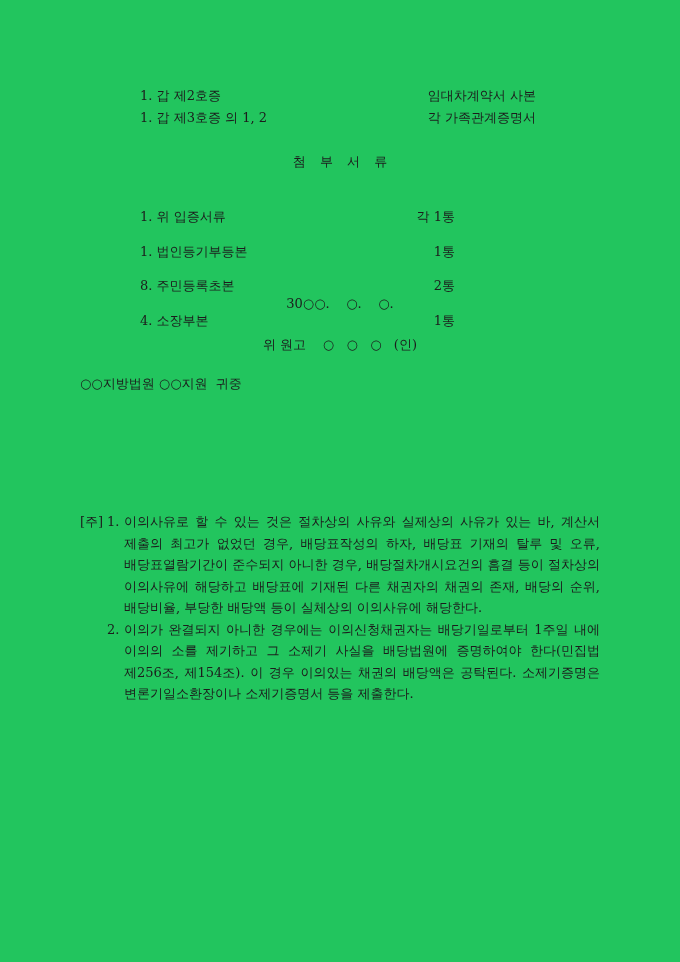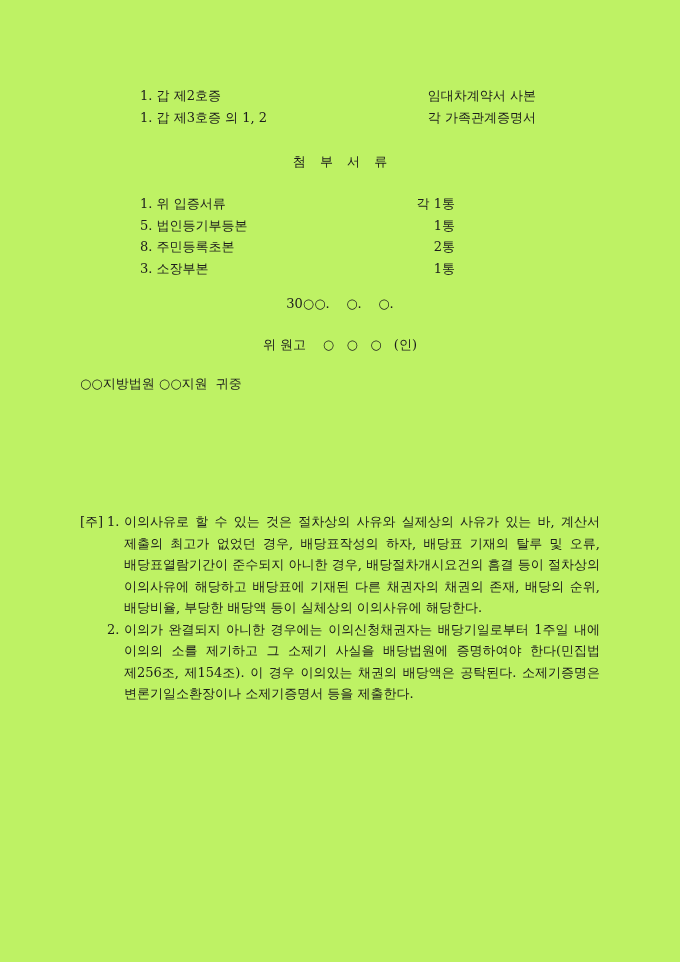--- a/index.html
+++ b/index.html
@@ -10,21 +10,21 @@
     position: relative;
     font-family: "DejaVu Serif", "Liberation Serif", serif;
     font-size: 13px;
     line-height: 21.5px;
     color: #1c1c1c;
   }
   .page {
     position: absolute;
     left: 0; top: 0;
     width: 680px; height: 962px;
-    background: #bef264;
+    background: #22c55e;
     overflow: hidden;
   }
   .content-block {
     position: absolute;
     left: 80px;
     width: 520px;
   }
   
   .evidence-list { top: 85px; }
   .evidence-row { display: flex; }
@@ -32,21 +32,21 @@
   .evidence-description { margin-left: auto; margin-right: 64px; white-space: pre; }
   
   .attachments-heading {
     top: 151px;
     text-align: center;
     word-spacing: 10px;
     white-space: pre;
   }
   
   .attachment-list { top: 193px; }
-  .attachment-row { display: flex; }
+  .attachment-row { display: flex; margin-top: 13px; }
   .attachment-label { padding-left: 60px; white-space: pre; }
   .attachment-count { margin-left: auto; text-align: right; margin-right: 145px; white-space: pre; }
   
   .date-line { top: 293px; text-align: center; white-space: pre; }
   .signature-line { top: 334px; text-align: center; white-space: pre; }
   .court-line { top: 373px; white-space: pre; }
   
   .notes-section { top: 511px; }
   .note-row { display: flex; align-items: flex-start; }
   .note-marker { width: 27px; flex: 0 0 27px; white-space: pre; }
@@ -76,29 +76,29 @@
   </div>
 
   <div class="content-block attachments-heading">첨 부 서 류</div>
 
   <div class="content-block attachment-list">
     <div class="attachment-row">
       <span class="attachment-label">1. 위 입증서류</span>
       <span class="attachment-count">각 1통</span>
     </div>
     <div class="attachment-row">
-      <span class="attachment-label">5. 법인등기부등본</span>
+      <span class="attachment-label">1. 법인등기부등본</span>
       <span class="attachment-count">1통</span>
     </div>
     <div class="attachment-row">
       <span class="attachment-label">8. 주민등록초본</span>
       <span class="attachment-count">2통</span>
     </div>
     <div class="attachment-row">
-      <span class="attachment-label">3. 소장부본</span>
+      <span class="attachment-label">4. 소장부본</span>
       <span class="attachment-count">1통</span>
     </div>
   </div>
 
   <div class="content-block date-line">30○○.    ○.    ○.</div>
 
   <div class="content-block court-line">○○지방법원 ○○지원  귀중</div>
 
   <div class="content-block signature-line">위 원고    ○   ○   ○   (인)</div>
 

